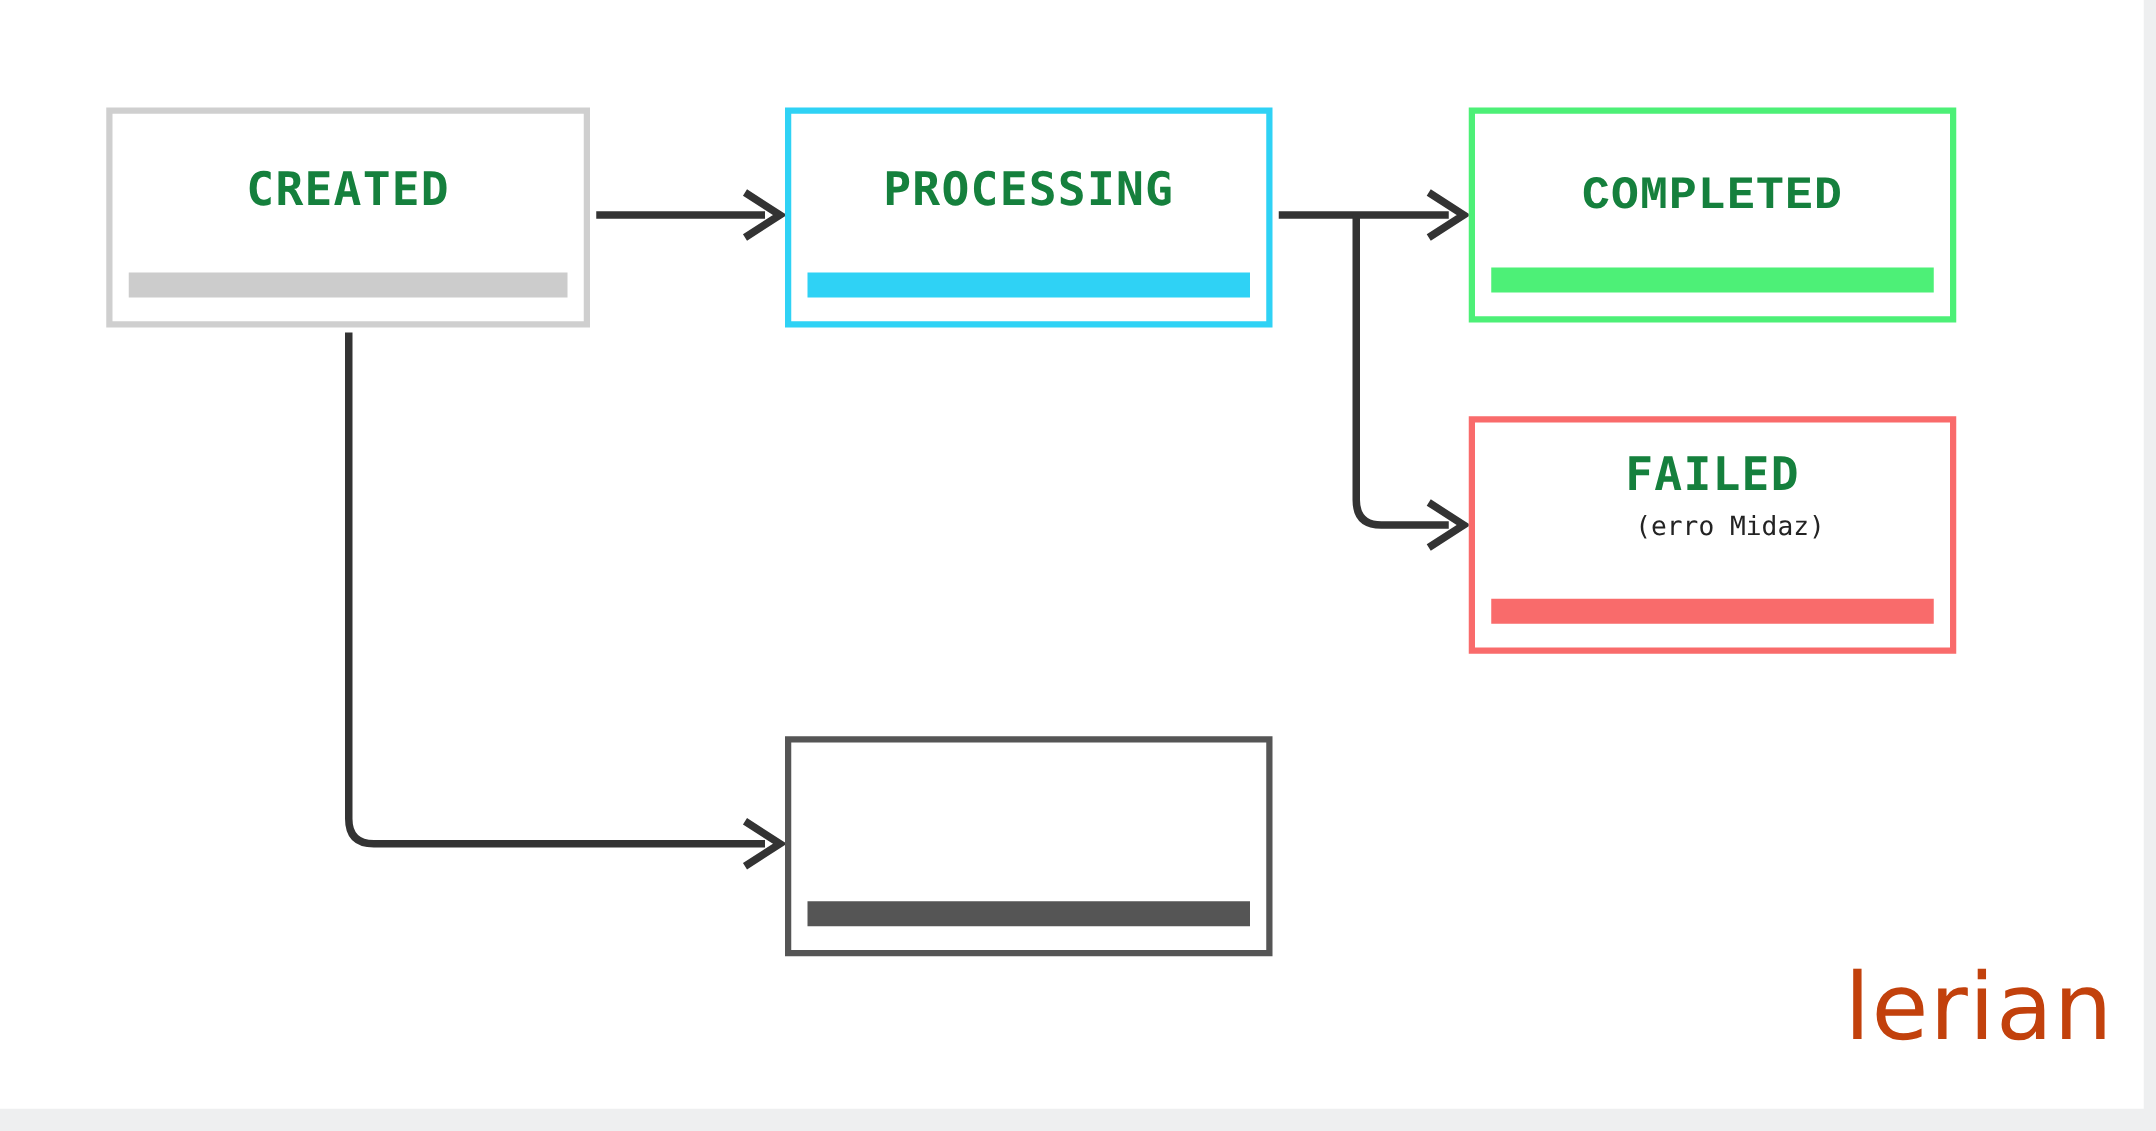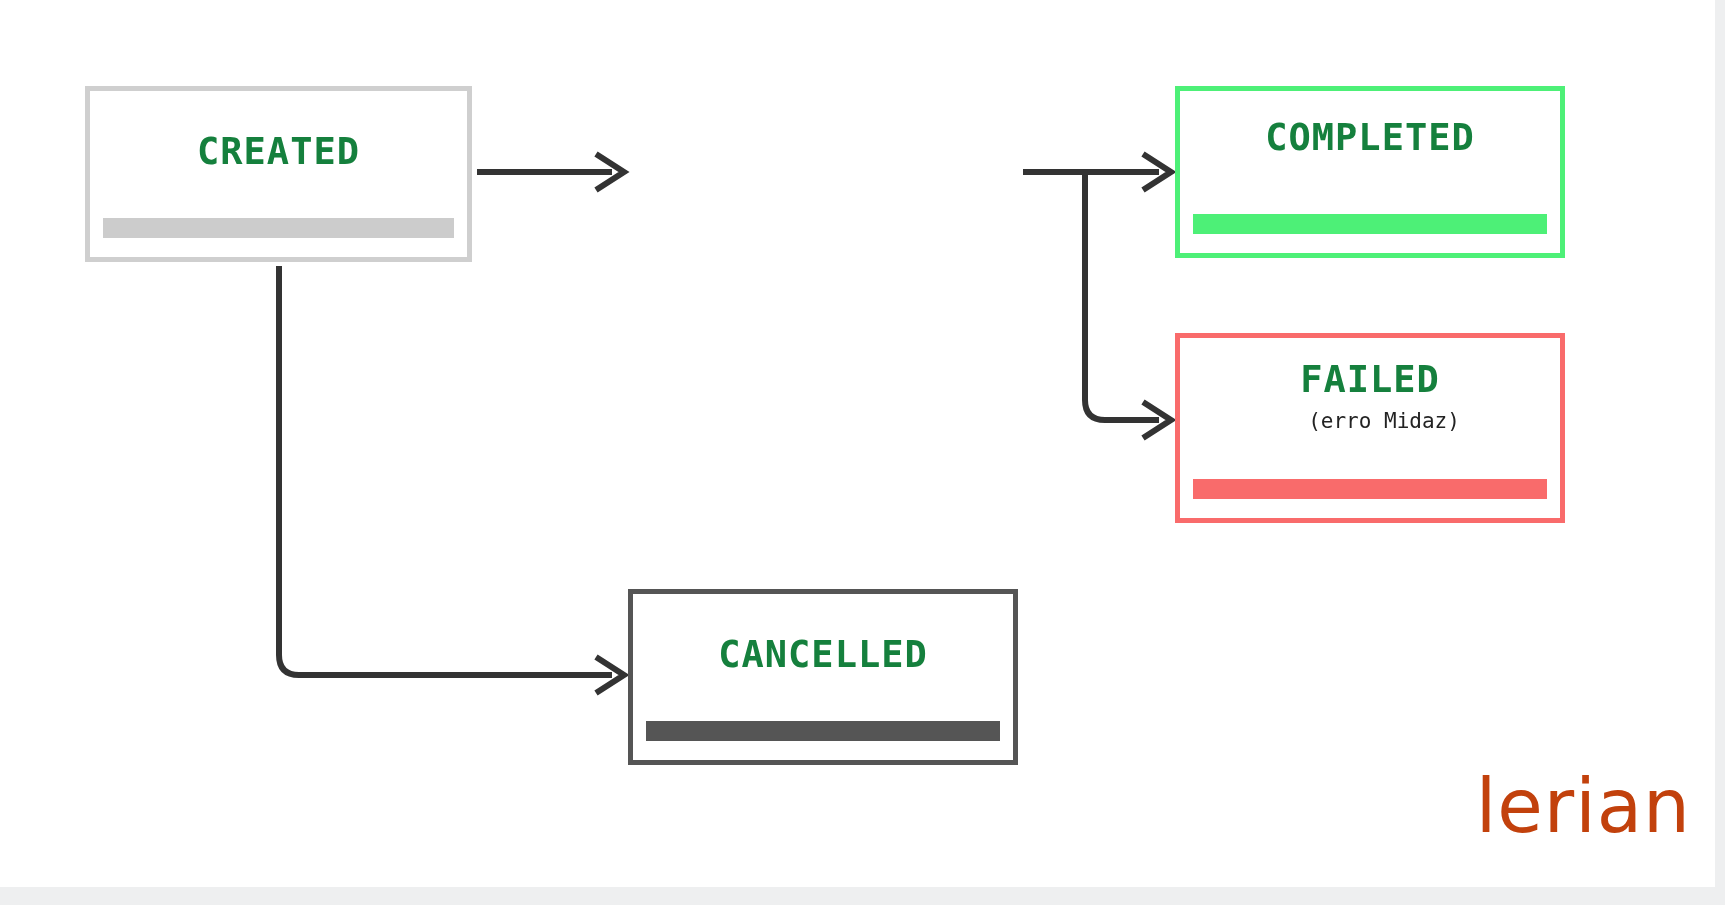--- a/index.html
+++ b/index.html
@@ -81,21 +81,21 @@
     left: 628px; top: 86px; width: 390px; height: 176px;
     border: 5px solid #2fd2f5;
   }
   #node-processing .node-title { margin-top: 42px; }
   #node-processing .node-bar { background: #2fd2f5; }
 
   #node-completed {
     left: 1175px; top: 86px; width: 390px; height: 172px;
     border: 5px solid #4df077;
   }
-  #node-completed .node-title { margin-top: 28px; }
+  #node-completed .node-title { margin-top: 48px; font-family: Liberation Mono, monospace; }
   #node-completed .node-bar { background: #4df077; }
 
   #node-failed {
     left: 1175px; top: 333px; width: 390px; height: 190px;
     border: 5px solid #f96b6b;
   }
   #node-failed .node-title { margin-top: 23px; }
   #node-failed .node-bar { background: #f96b6b; }
 
   #node-cancelled {
@@ -153,34 +153,37 @@
       <path d="M 1085 172 Q 1085 192 1085 192 L 1085 400 Q 1085 420 1105 420 L 1159 420" stroke="#333333" stroke-width="6" fill="none" stroke-linecap="butt" stroke-linejoin="round"></path>
       <path d="M 1143 402 L 1171 420 L 1143 438" stroke="#333333" stroke-width="6" fill="none" stroke-linecap="butt" stroke-linejoin="miter"></path>
     </g>
   </svg>
 
   <div class="node" id="node-created">
     <div class="node-title">CREATED</div>
     <div class="node-bar"></div>
   </div>
 
+  <div class="node" id="node-processing">
+    <div class="node-title">PROCESSING</div>
+    <div class="node-bar"></div>
+  </div>
 
   <div class="node" id="node-completed">
     <div class="node-title">COMPLETED</div>
     <div class="node-bar"></div>
   </div>
 
   <div class="node" id="node-failed">
     <div class="node-title">FAILED</div>
     <div class="node-sub">(erro Midaz)</div>
     <div class="node-bar"></div>
   </div>
 
   <div class="node" id="node-cancelled">
-    <div class="node-title">CANCELLED</div>
     <div class="node-bar"></div>
   </div>
 
   <div id="logo">lerian</div>
 
   <div id="frame-right"></div>
   <div id="frame-bottom"></div>
 </div>
 
 </body></html>

